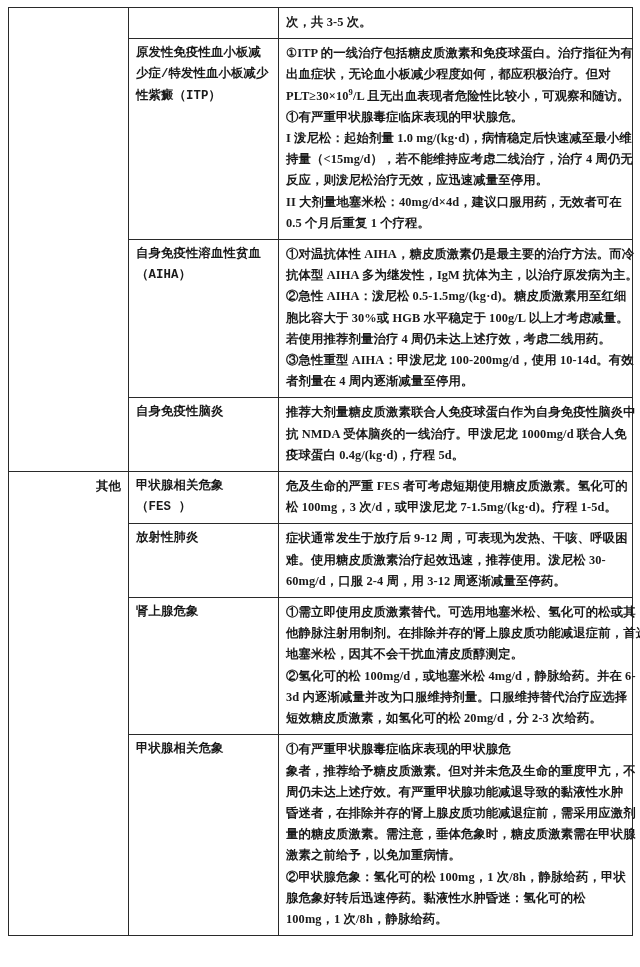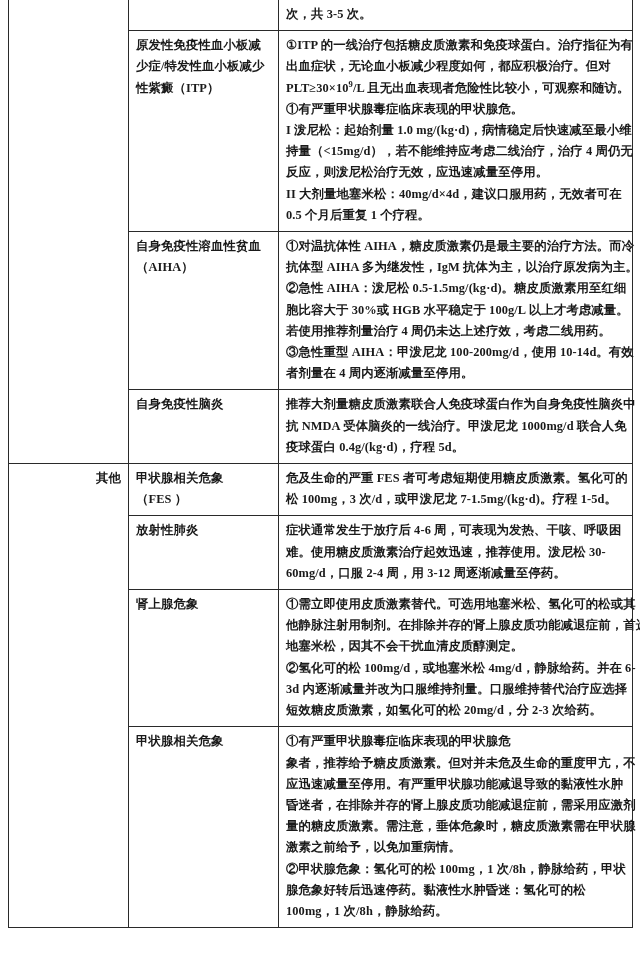--- a/index.html
+++ b/index.html
@@ -12,21 +12,21 @@
     height: 967px;
     font-family: "Liberation Serif", "DejaVu Serif", serif;
     color: #000000;
     overflow: hidden;
   }
   .page {
     position: relative;
     width: 640px;
     height: 967px;
     box-sizing: border-box;
-    padding: 0px 8px;
+    padding: 8px 8px;
   }
   table.doc-table {
     width: 624px;
     border-collapse: collapse;
     table-layout: fixed;
     margin-top: -1px;
   }
   table.doc-table td {
     border: 1px solid #2a2a2a;
     vertical-align: top;
@@ -41,20 +41,21 @@
   col.c1 { width: 120px; }
   col.c2 { width: 150px; }
   col.c3 { width: 354px; }
 
   td.cat {
     padding-left: 9px;
     text-align: right;
   }
   td.sub {
     padding-left: 9px;
+    font-family: Liberation Mono, monospace;
   }
   td.body {
     padding-left: 9px;
     padding-right: 6px;
   }
   .ln {
     display: block;
     white-space: nowrap;
   }
   sup {
@@ -141,21 +142,21 @@
           <span class="ln">危及生命的严重 FES 者可考虑短期使用糖皮质激素。氢化可的</span>
           <span class="ln">松 100mg，3 次/d，或甲泼尼龙 7-1.5mg/(kg·d)。疗程 1-5d。</span>
         </td>
       </tr>
 
       <tr>
         <td class="sub">
           <span class="ln">放射性肺炎</span>
         </td>
         <td class="body">
-          <span class="ln">症状通常发生于放疗后 4-6 周，可表现为发热、干咳、呼吸困</span>
+          <span class="ln">症状通常发生于放疗后 9-12 周，可表现为发热、干咳、呼吸困</span>
           <span class="ln">难。使用糖皮质激素治疗起效迅速，推荐使用。泼尼松 30-</span>
           <span class="ln">60mg/d，口服 2-4 周，用 3-12 周逐渐减量至停药。</span>
         </td>
       </tr>
 
       <tr>
         <td class="sub">
           <span class="ln">肾上腺危象</span>
         </td>
         <td class="body">
@@ -168,21 +169,21 @@
         </td>
       </tr>
 
       <tr>
         <td class="sub">
           <span class="ln">甲状腺相关危象</span>
         </td>
         <td class="body">
           <span class="ln">①有严重甲状腺毒症临床表现的甲状腺危</span>
           <span class="ln">象者，推荐给予糖皮质激素。但对并未危及生命的重度甲亢，不</span>
-          <span class="ln">应迅速减量至停用。有严重甲状腺功能减退导致的黏液性水肿</span>
+          <span class="ln">周仍未达上述疗效。有严重甲状腺功能减退导致的黏液性水肿</span>
           <span class="ln">昏迷者，在排除并存的肾上腺皮质功能减退症前，需采用应激剂</span>
           <span class="ln">量的糖皮质激素。需注意，垂体危象时，糖皮质激素需在甲状腺</span>
           <span class="ln">激素之前给予，以免加重病情。</span>
           <span class="ln">②甲状腺危象：氢化可的松 100mg，1 次/8h，静脉给药，甲状</span>
           <span class="ln">腺危象好转后迅速停药。黏液性水肿昏迷：氢化可的松</span>
           <span class="ln">100mg，1 次/8h，静脉给药。</span>
         </td>
       </tr>
 
     </tbody>

